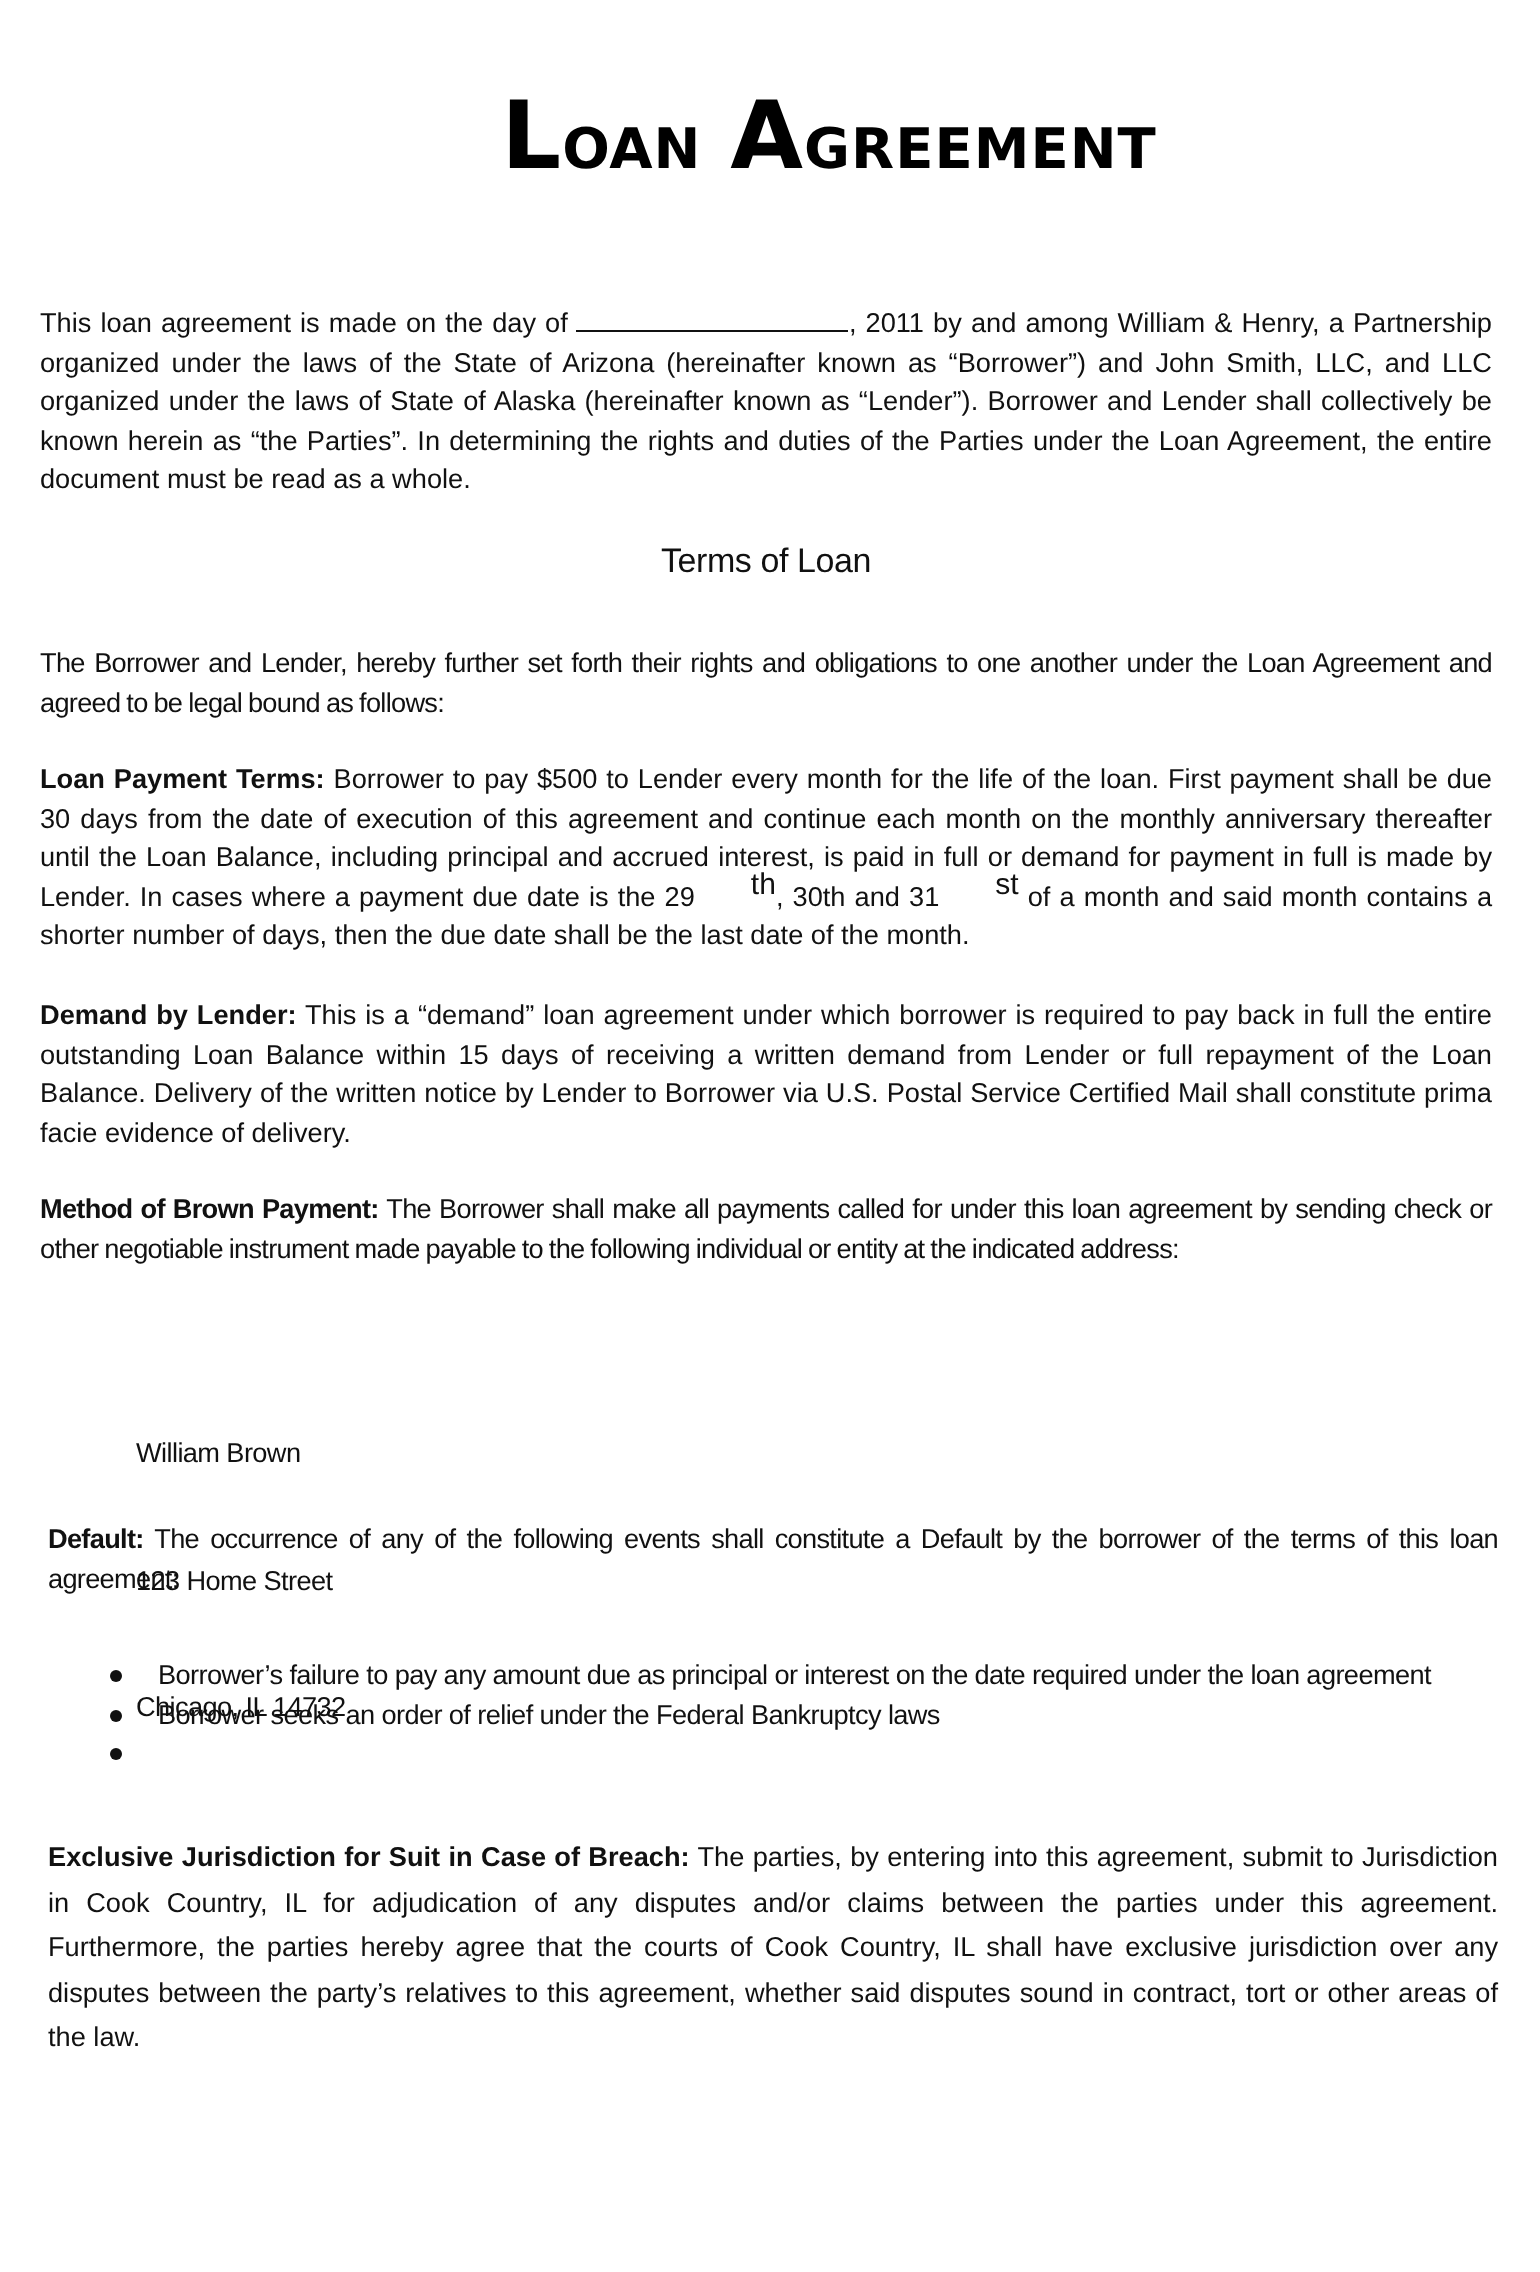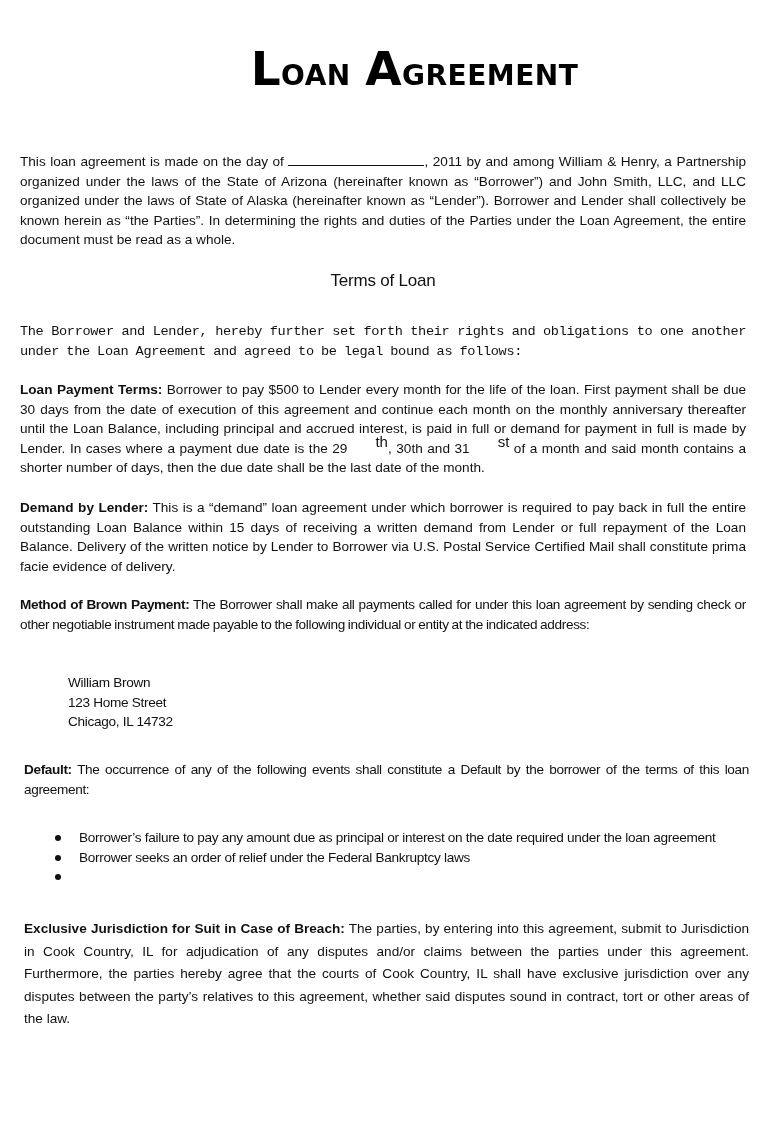--- a/index.html
+++ b/index.html
@@ -28,21 +28,21 @@
     }
     .heading {
       position: absolute; left: 0; top: 271px; width: 766px; text-align: center;
       font-size: 17px; font-weight: normal; letter-spacing: -0.2px;
     }
     sup { font-size: 15px; line-height: 0; padding-left: 28px; }
     .address {
       position: absolute; left: 68px; top: 673px;
       font-size: 13.6px; line-height: 19.6px; letter-spacing: -0.3px;
     }
-    .address div { height: 19.6px; }
+    .address div { height: 19.6px; margin-top: 44px; }
     .bullets {
       position: absolute; left: 24px; top: 820px; width: 725px;
       margin: 8px; padding: 0; list-style: none;
       font-size: 13.6px; line-height: 19.6px;
     }
     .bullets li { position: relative; padding-left: 47px; letter-spacing: -0.3px; }
     .bullets li .dot {
       position: absolute; left: 23px; top: 7px; width: 6px; height: 6px;
       background: #111; border-radius: 50%;
     }
@@ -50,21 +50,21 @@
   </style>
 </head>
 <body>
 
 <div class="title"><span class="big">L</span><span>oan </span><span class="big">A</span><span>greement</span></div>
 
 <div class="para" style="top:152px;"><span>This loan agreement is made on the day of </span><span class="blank"></span><span>, 2011 by and among William &amp; Henry, a Partnership organized under the laws of the State of Arizona (hereinafter known as “Borrower”) and John Smith, LLC, and LLC organized under the laws of State of Alaska (hereinafter known as “Lender”). Borrower and Lender shall collectively be known herein as “the Parties”. In determining the rights and duties of the Parties under the Loan Agreement, the entire document must be read as a whole.</span></div>
 
 <div class="heading">Terms of Loan</div>
 
-<div class="para cond" style="top:322px;font-family:Liberation Mono, monospace;">The Borrower and Lender, hereby further set forth their rights and obligations to one another under the Loan Agreement and agreed to be legal bound as follows:</div>
+<div class="para cond" style="top:322px;">The Borrower and Lender, hereby further set forth their rights and obligations to one another under the Loan Agreement and agreed to be legal bound as follows:</div>
 
 <div class="para" style="top:380px;"><b>Loan Payment Terms:</b><span> Borrower to pay $500 to Lender every month for the life of the loan. First payment shall be due 30 days from the date of execution of this agreement and continue each month on the monthly anniversary thereafter until the Loan Balance, including principal and accrued interest, is paid in full or demand for payment in full is made by Lender. In cases where a payment due date is the 29</span><sup>th</sup><span>, 30th and 31</span><sup>st</sup><span> of a month and said month contains a shorter number of days, then the due date shall be the last date of the month.</span></div>
 
 <div class="para" style="top:498px;"><b>Demand by Lender:</b><span> This is a “demand” loan agreement under which borrower is required to pay back in full the entire outstanding Loan Balance within 15 days of receiving a written demand from Lender or full repayment of the Loan Balance. Delivery of the written notice by Lender to Borrower via U.S. Postal Service Certified Mail shall constitute prima facie evidence of delivery.</span></div>
 
 <div class="para cond" style="top:595px;"><b>Method of Brown Payment:</b><span> The Borrower shall make all payments called for under this loan agreement by sending check or other negotiable instrument made payable to the following individual or entity at the indicated address:</span></div>
 
 <div class="address">
   <div>William Brown</div>
   <div>123 Home Street</div>

